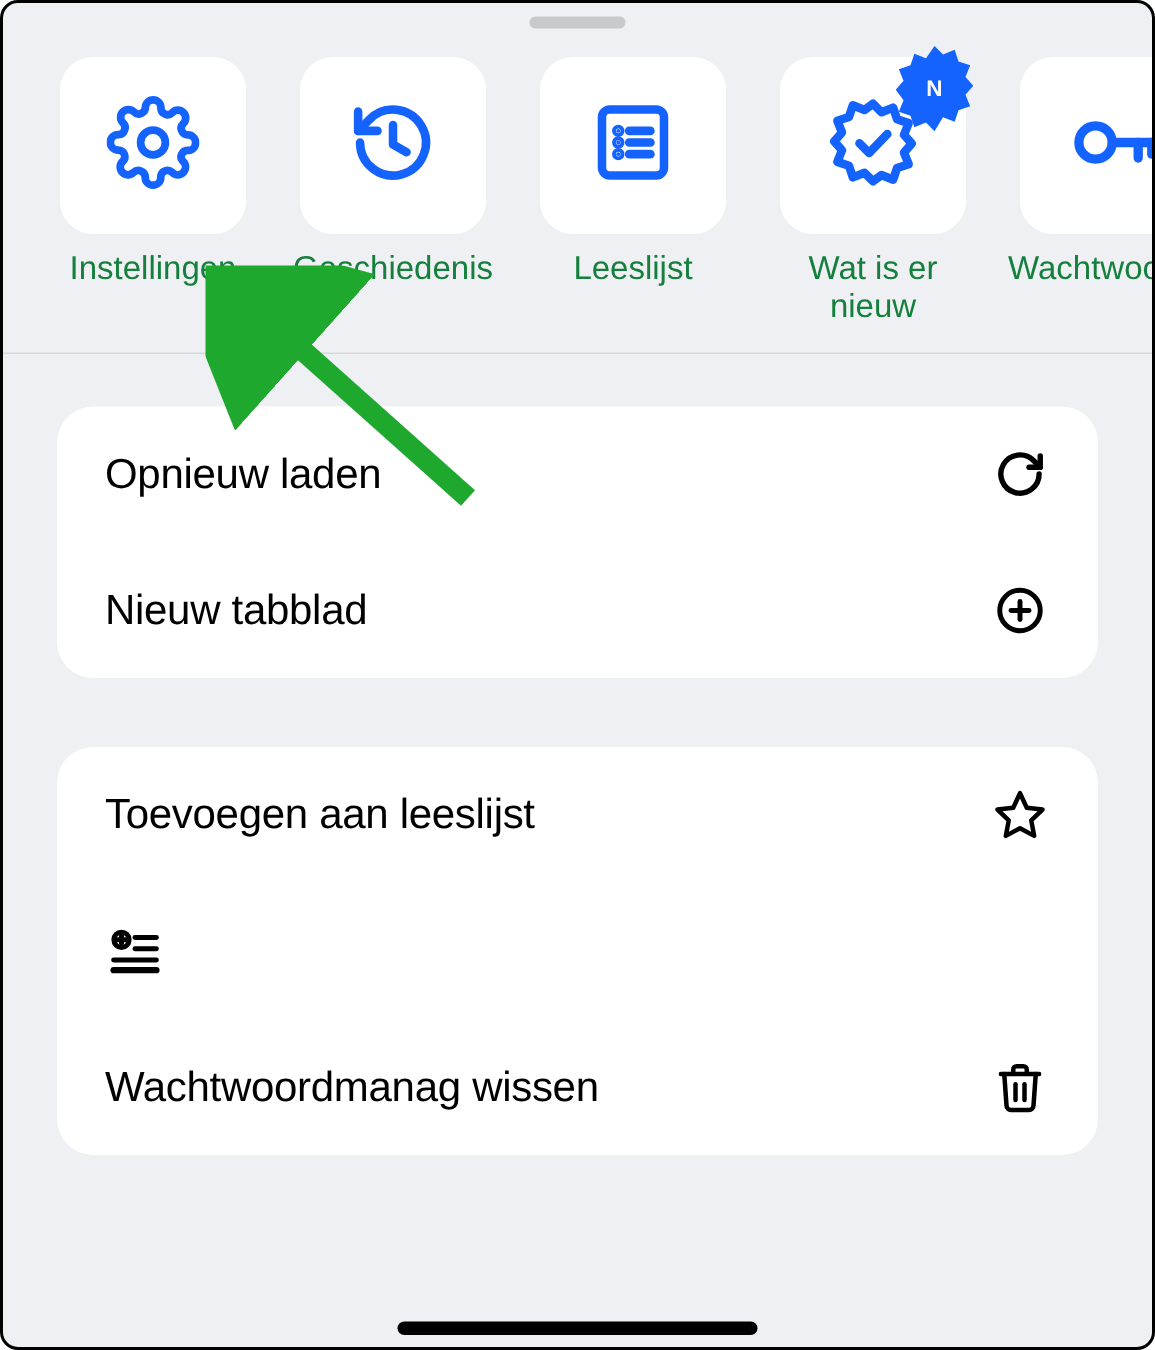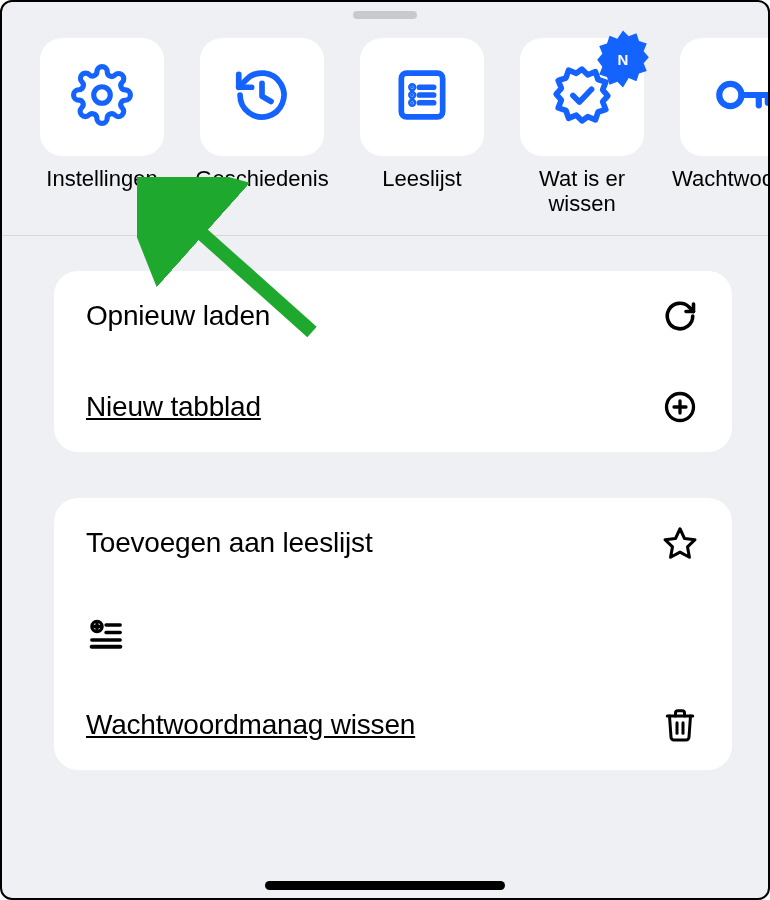--- a/index.html
+++ b/index.html
@@ -61,21 +61,21 @@
       justify-content: center;
       position: relative;
     }
     .tile svg {
       width: 62px;
       height: 62px;
     }
     .shortcut-label {
       margin-top: 10px;
       font-size: 22px;
-      color: #000000;
+      color: #15803d;
       text-align: center;
       line-height: 1.15;
       width: 140px;
     }
     .badge {
       position: absolute;
       top: -10px;
       right: -10px;
       display: flex;
       align-items: center;
@@ -83,41 +83,40 @@
     }
     .badge-text {
       position: absolute;
       color: #fff;
       font-weight: 700;
       font-size: 15px;
     }
 
     
     .menu-area {
-      padding: 35px 36px 0 52px;
+      padding: 35px 36px 0 36px;
       display: flex;
       flex-direction: column;
       gap: 46px;
       text-align: right;
     }
     .menu-group {
       background: #fff;
       border-radius: 24px;
       overflow: hidden;
     }
     .menu-item {
       display: flex;
       align-items: center;
       justify-content: space-between;
       padding: 25px 32px;
       cursor: pointer;
     }
     .menu-item + .menu-item {
       border-top: 1px solid transparent;
-      text-decoration: underline;
     }
     .menu-label {
       font-size: 28px;
       color: #000;
       letter-spacing: -0.2px;
     }
     .menu-icon {
       width: 40px;
       height: 40px;
       display: flex;
@@ -206,21 +205,21 @@
             <polyline points="8.5 12.2 11 14.7 15.7 9.8"></polyline>
           </svg>
         </span>
         <div class="badge">
           <svg width="36" height="36" viewBox="0 0 24 24">
             <path fill="#1563ff" d="M12 1l2.2 2.2L17.2 2l1 3 3 1-1.2 3 2 2.3-2 2.3 1.2 3-3 1-1 3-3-1.2L12 23l-2.2-2.2L6.8 22l-1-3-3-1 1.2-3L2 12.3l2-2.3L2.8 7l3-1 1-3 3 1.2L12 1z"></path>
           </svg>
           <span class="badge-text">N</span>
         </div>
       </div>
-      <div class="shortcut-label">Wat is er wissen</div>
+      <div class="shortcut-label">Wat is er nieuw</div>
     </div>
 
     <div class="shortcut">
       <div class="tile">
         <span>
           <svg viewBox="0 0 24 24" fill="none" stroke="#1563ff" stroke-width="2.4" stroke-linecap="round" stroke-linejoin="round">
             <circle cx="7.5" cy="12" r="4.3"></circle>
             <line x1="11.8" y1="12" x2="22" y2="12"></line>
             <line x1="18.5" y1="12" x2="18.5" y2="16"></line>
             <line x1="22" y1="12" x2="22" y2="15"></line>

